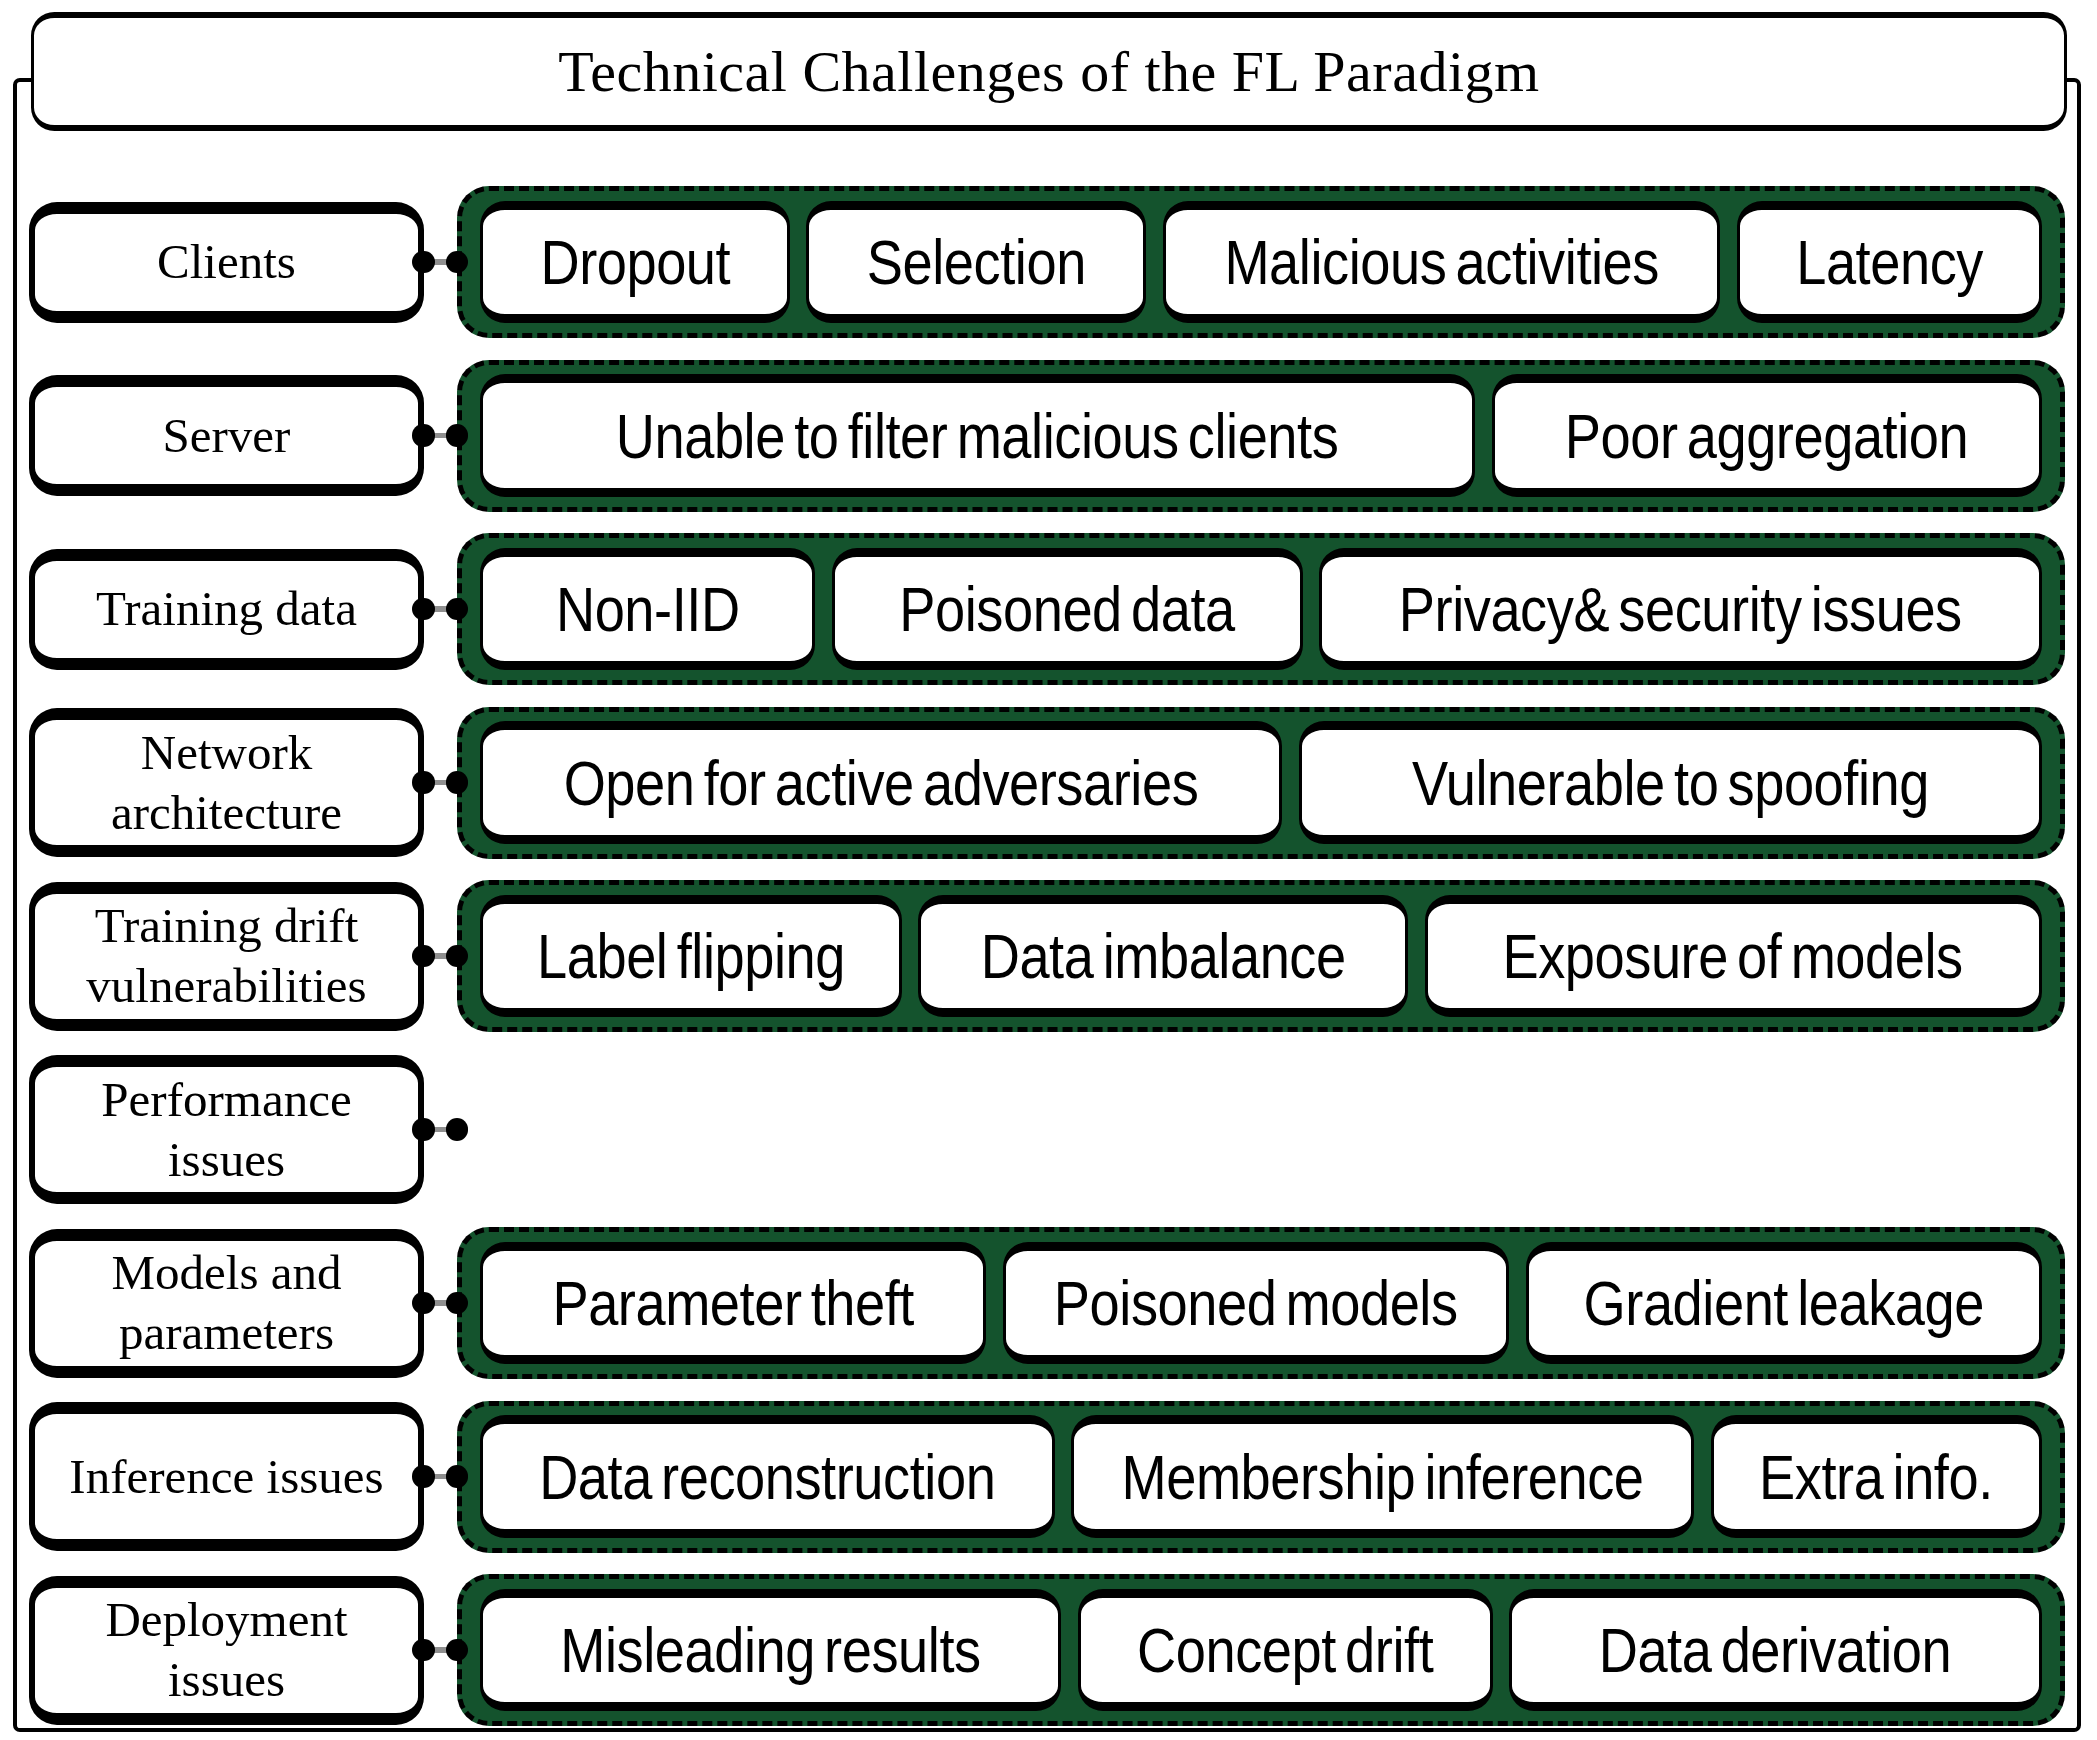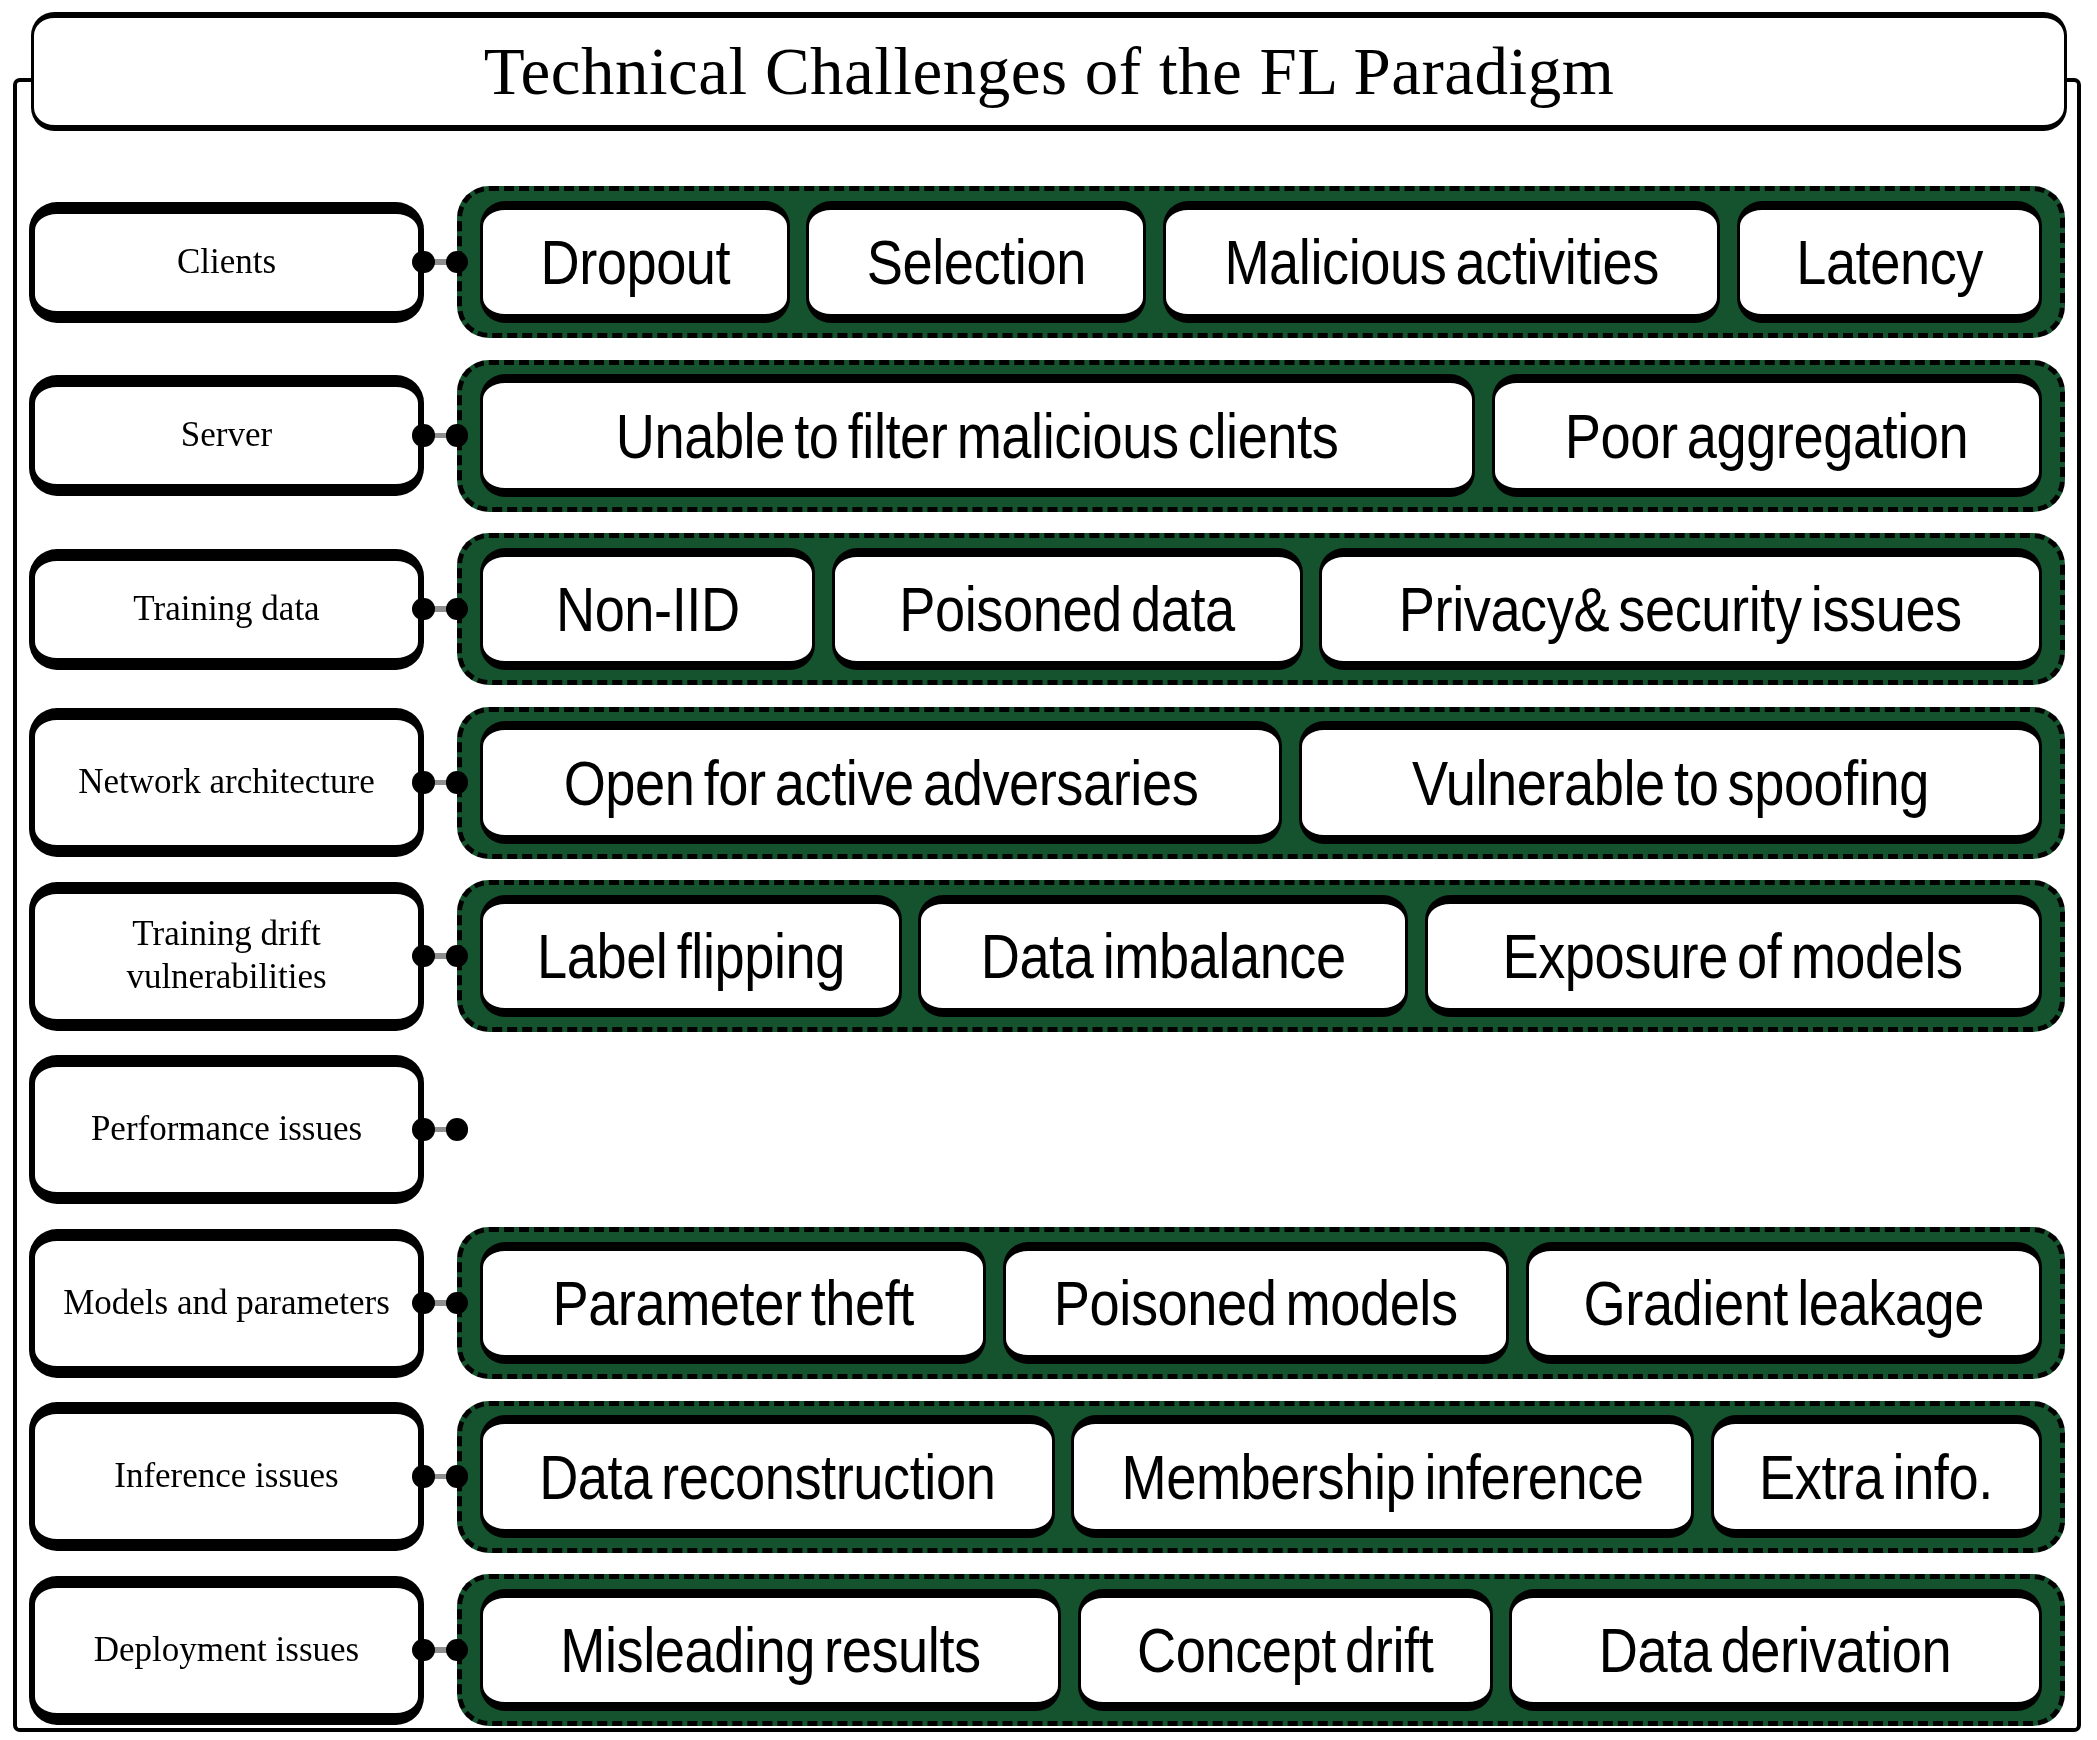--- a/index.html
+++ b/index.html
@@ -30,21 +30,21 @@
     box-sizing:border-box;
     border:3.9px solid #000;
     border-top-width:6.3px;
     border-bottom-width:6.3px;
     border-radius:23.4px;
     background:#fff;
     z-index:3;
     display:flex;align-items:center;justify-content:center;
   }
   #title-box .title{
-    font-size:67px;
+    font-size:58px;
     letter-spacing:0.5px;
     white-space:nowrap;
   }
   
   #rows{
     position:absolute;
     left:29px;top:186px;
     width:2036px;
     z-index:2;
   }
@@ -64,21 +64,21 @@
     border-top-width:12.2px;
     border-bottom-width:12.2px;
     border-radius:28px;
     background:#fff;
     display:flex;align-items:center;justify-content:center;
     text-align:center;
     z-index:1;
   }
   .cat.tall{height:149px;}
   .cat-label{
-    font-size:35px;
+    font-size:49px;
     line-height:1.22;
     padding:0 9.8px;
   }
   
   .connector{
     flex:none;
     position:relative;
     width:56px;height:24.4px;
     margin-left:-11.7px;margin-right:-11.7px;
     z-index:4;

